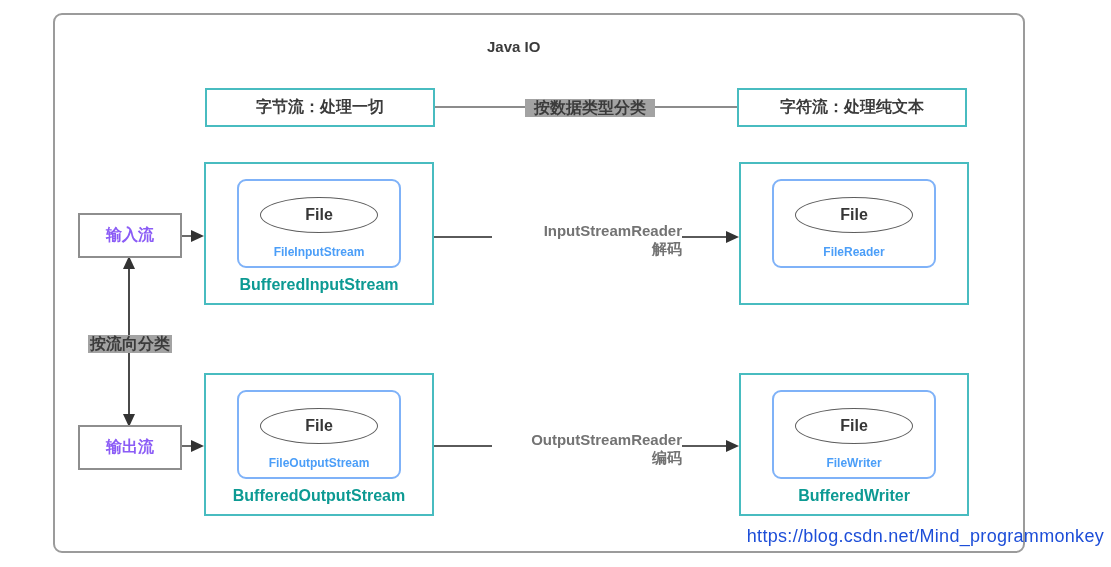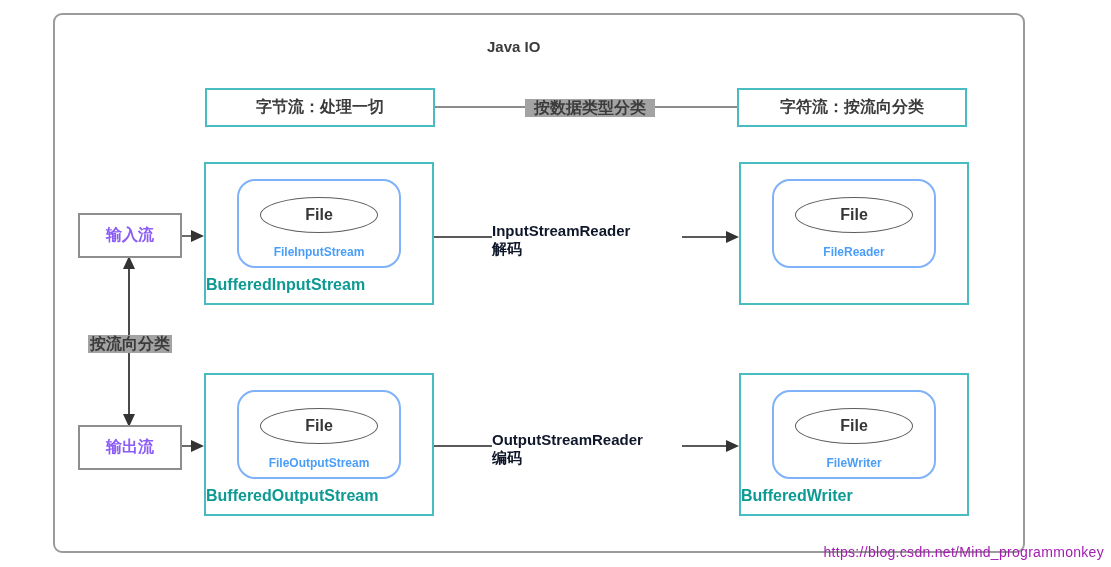--- a/index.html
+++ b/index.html
@@ -32,52 +32,52 @@
   #output-box{top:425px;text-align:right;}
   .node{
     position:absolute;width:226px;height:139px;border:2px solid #48bcc0;background:#fff;z-index:2;
   }
   #node-tl{left:204px;top:162px;}
   #node-tr{left:739px;top:162px;}
   #node-bl{left:204px;top:373px;}
   #node-br{left:739px;top:373px;}
   .node .inner{
     position:absolute;left:31px;top:15px;width:160px;height:85px;
-    border:2px solid #7fb2f8;border-radius:18px;background:#fff;
+    border:2px solid #7fb2f8;border-radius:9px;background:#fff;
   }
   .node .ellipse{
     position:absolute;left:21px;top:16px;width:116px;height:34px;
     border:1.5px solid #5d5d5d;border-radius:50%;
     display:flex;align-items:center;justify-content:center;
     font-size:16px;font-weight:bold;color:#363636;background:#fff;
   }
   .node .file-class{
     position:absolute;left:0;bottom:7px;width:100%;text-align:center;
     font-size:12px;font-weight:bold;color:#4b9ef8;
   }
   .node .buffered{
-    position:absolute;left:0;bottom:9px;width:100%;
+    position:absolute;left:0;bottom:9px;width:100%;text-align:center;
     font-size:16px;font-weight:bold;color:#0d9a93;
   }
   .line-label{
     position:absolute;background:#a3a3a3;text-align:center;
     font-weight:bold;color:#3b3b3b;z-index:3;
   }
   #label-datatype{left:525px;top:99px;width:130px;font-size:16px;line-height:18px;}
   #label-direction{left:88px;top:335px;width:84px;font-size:16px;line-height:18px;}
   .conv-label{
-    position:absolute;width:190px;text-align:left;background:#fff;
-    font-weight:bold;color:#0f172a;z-index:3;line-height:18px;
+    position:absolute;width:190px;text-align:right;background:#fff;
+    font-weight:bold;color:#737373;z-index:3;line-height:18px;
   }
   #label-isr{left:492px;top:222px;}
   #label-osr{left:492px;top:431px;}
   .conv-label .conv-name{font-size:15px;display:block;}
   .conv-label .conv-action{font-size:15px;display:block;}
   .watermark{
-    position:absolute;right:7px;top:544px;font-size:14px;color:#a21caf;z-index:4;
+    position:absolute;right:7px;top:526px;font-size:18px;color:#1d4ed8;z-index:4;
     letter-spacing:0.3px;
   }
 </style>
 </head>
 <body>
 
 <div class="frame"></div>
 
 <svg class="wires" width="1111" height="567">
 
@@ -99,21 +99,21 @@
   <line x1="434" y1="446" x2="728" y2="446" stroke="#5a5a5a" stroke-width="2"></line>
   <polygon points="739,446 726,440 726,452" fill="#333333"></polygon>
 </svg>
 
 <div class="page-title">Java IO</div>
 
 <div class="type-box" id="byte-box">
   <span>字节流：处理一切</span>
 </div>
 <div class="type-box" id="char-box">
-  <span>字符流：按流向分类</span>
+  <span>字符流：处理纯文本</span>
 </div>
 <div class="line-label" id="label-datatype">按数据类型分类</div>
 
 <div class="dir-box" id="input-box">
   <span>输入流</span>
 </div>
 <div class="dir-box" id="output-box">
   <span>输出流</span>
 </div>
 <div class="line-label" id="label-direction">按流向分类</div>

